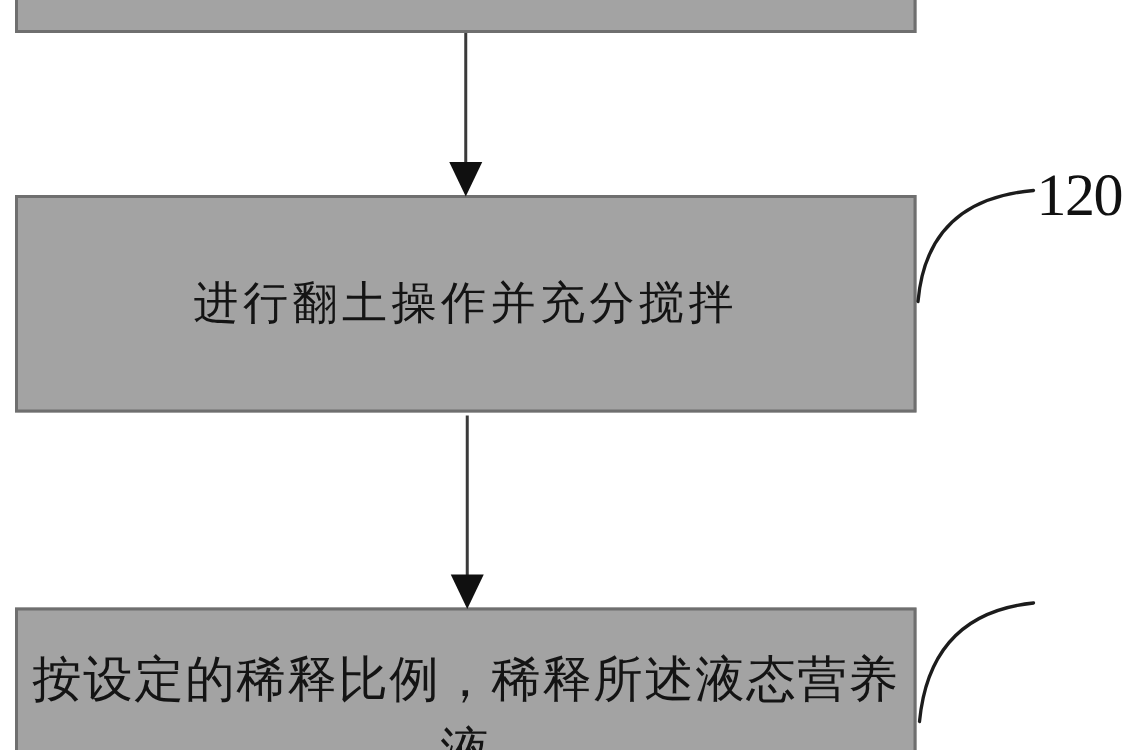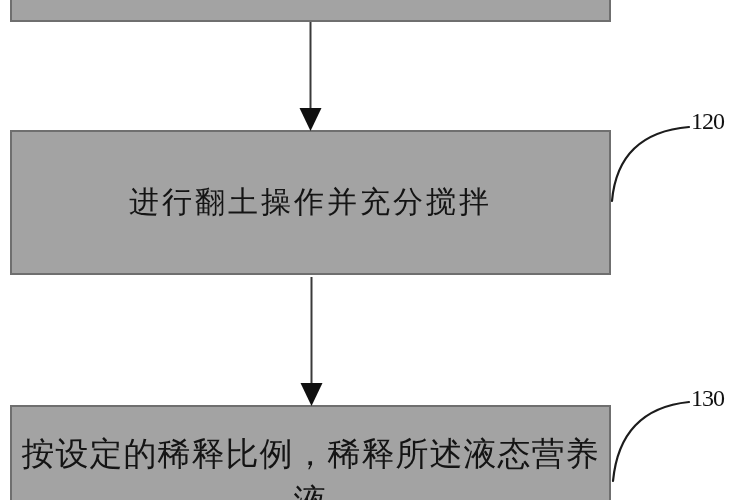--- a/index.html
+++ b/index.html
@@ -43,21 +43,21 @@
     height: 145px;
     text-align: center;
     font-size: 33px;
     letter-spacing: 1px;
     line-height: 47px;
     padding: 24px 6px 0 6px;
   }
   .ref-label {
     position: absolute;
     color: #111111;
-    font-size: 24px;
+    font-size: 40px;
     letter-spacing: -1px;
     line-height: 1.1;
     text-align: center;
   }
   #ref-120 { left: 691px; top: 108px; }
   #ref-130 { left: 691px; top: 385px; }
   #connector-layer {
     position: absolute;
     left: 0;
     top: 0;
@@ -88,15 +88,14 @@
     </g>
     <g>
       <line x1="311.5" y1="277" x2="311.5" y2="387" stroke="#3a3a3a" stroke-width="2"></line>
       <polygon points="300.5,383 322.5,383 311.5,406" fill="#101010"></polygon>
     </g>
     <path d="M 612 201 Q 618 133 689 127" fill="none" stroke="#1c1c1c" stroke-width="2.2" stroke-linecap="round"></path>
     <path d="M 613 481 Q 620 409 689 402" fill="none" stroke="#1c1c1c" stroke-width="2.2" stroke-linecap="round"></path>
   </svg>
 
   <div id="ref-120" class="ref-label">120</div>
-  <div id="ref-130" class="ref-label">130</div>
 
 </div>
 
 </body></html>

